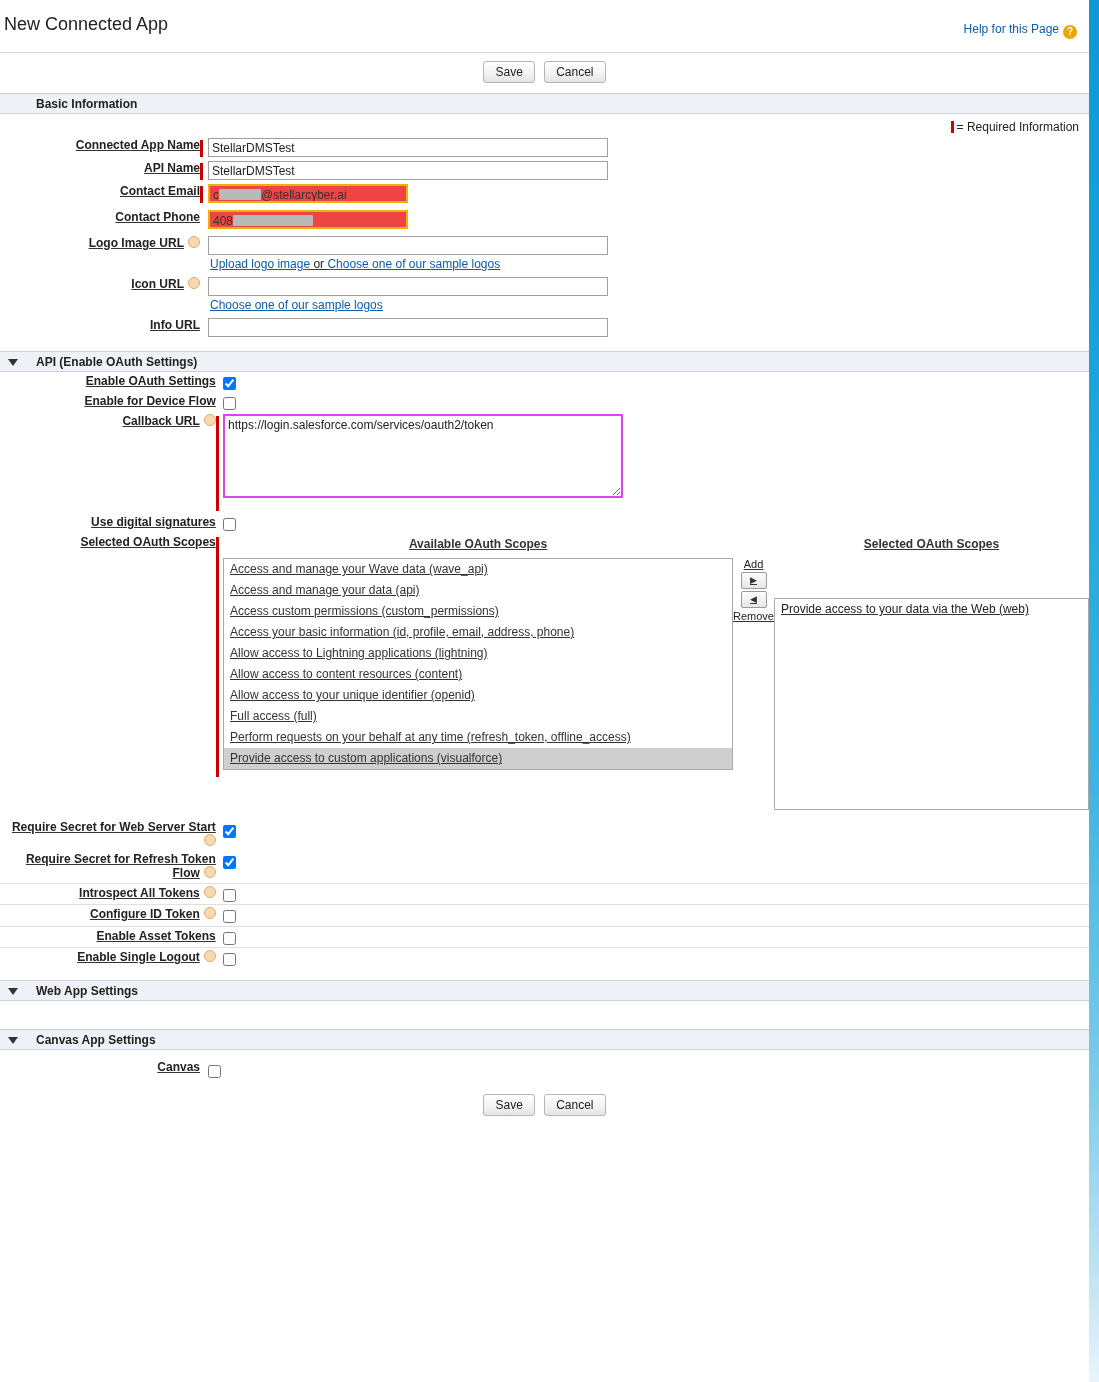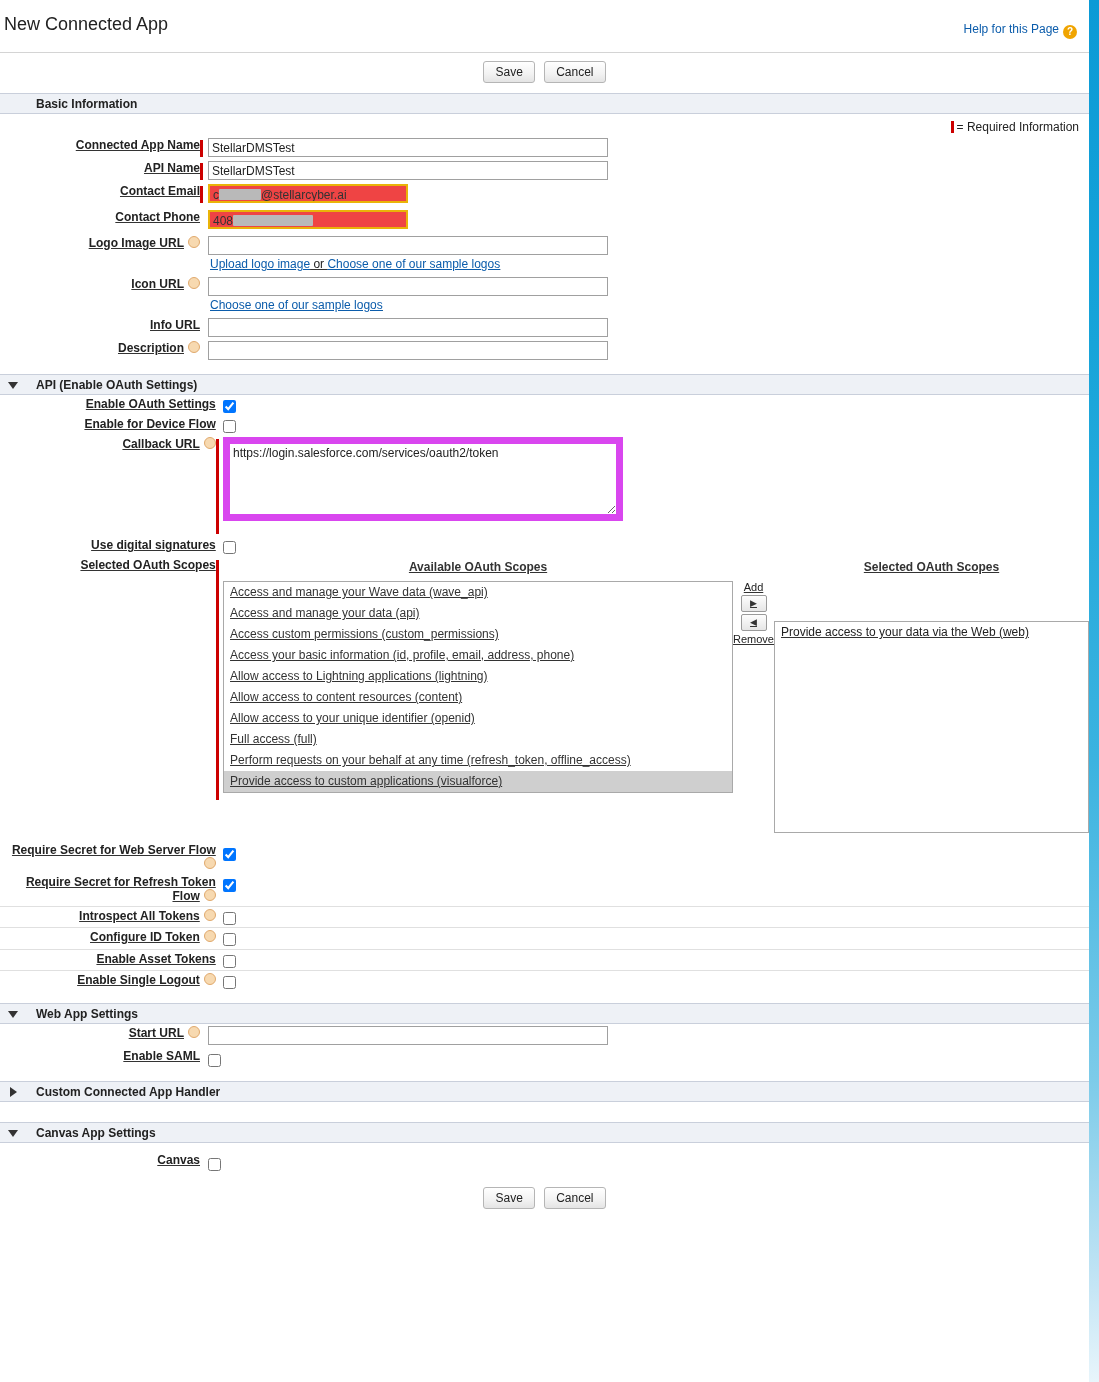--- a/index.html
+++ b/index.html
@@ -158,21 +158,21 @@
     height: 19px;
     padding: 1px 3px;
     border: 1px solid #a0a0a0;
     background: #fff;
     color: #222;
     width: 400px;
   }
   textarea.cb {
     font-family: "Liberation Sans", sans-serif;
     font-size: 12px;
-    border: 7px solid #d946ef;
+    border: 2px solid #d946ef;
     width: 400px;
     height: 84px;
     padding: 2px 3px;
     resize: both;
     color: #222;
   }
   .sublink {
     font-size: 12px;
     padding: 2px 0 2px 2px;
     color: #222;
@@ -346,29 +346,20 @@
         <td class="col-reqmark"></td>
         <td>
           <input class="txt" type="text" value="" style="">
           <div class="sublink">
             <a href="#">Choose one of our sample logos</a>
           </div>
         </td>
       </tr>
       <tr>
         <td class="lbl col-label">Info URL</td>
-        <td class="col-reqmark"></td>
-        <td>
-          <input class="txt" type="text" value="" style="">
-        </td>
-      </tr>
-      <tr>
-        <td class="lbl col-label">
-          <span>Description</span><span class="info-icon"></span>
-        </td>
         <td class="col-reqmark"></td>
         <td>
           <input class="txt" type="text" value="" style="">
         </td>
       </tr>
     </tbody>
       </table>
 
     <div class="spacer"></div>
 
@@ -453,21 +444,21 @@
                       </div>
               </td>
             </tr>
           </tbody>
               </table>
         </td>
       </tr>
 
       <tr>
         <td class="lbl col-label wrap" style="width:200px; padding-top:6px;">
-          <span>Require Secret for Web Server Flow</span><span class="info-icon"></span>
+          <span>Require Secret for Web Server Start</span><span class="info-icon"></span>
         </td>
         <td class="col-reqmark"></td>
         <td style="padding-top:8px;"><input type="checkbox" checked="" style=""></td>
       </tr>
       <tr>
         <td class="lbl col-label wrap" style="width:200px;">
           <span>Require Secret for Refresh Token Flow</span><span class="info-icon"></span>
         </td>
         <td class="col-reqmark"></td>
         <td style="padding-top:3px;"><input type="checkbox" checked="" style=""></td>
@@ -516,47 +507,23 @@
     <div class="spacer"></div>
 
     <div class="section-header">
       <span class="twisty">
         <svg width="10" height="10" viewBox="0 0 10 10" aria-hidden="true">
             <polygon points="0,2 10,2 5,9" fill="#333"></polygon>
           </svg>
       </span>
       <span>Web App Settings</span>
     </div>
-    <table class="form-table">
-      <tbody>
-          <tr>
-        <td class="lbl col-label">
-          <span>Start URL</span><span class="info-icon"></span>
-        </td>
-        <td class="col-reqmark"></td>
-        <td><input class="txt" type="text" value="" style=""></td>
-      </tr>
-      <tr>
-        <td class="lbl col-label">Enable SAML</td>
-        <td class="col-reqmark"></td>
-        <td style="padding-top:4px;"><input type="checkbox" style=""></td>
-      </tr>
-    </tbody>
-      </table>
 
     <div class="spacer"></div>
 
-    <div class="section-header">
-      <span class="twisty">
-        <svg width="10" height="10" viewBox="0 0 10 10" aria-hidden="true">
-            <polygon points="2,0 9,5 2,10" fill="#333"></polygon>
-          </svg>
-      </span>
-      <span>Custom Connected App Handler</span>
-    </div>
 
     <div class="spacer"></div>
 
 
     <div class="spacer"></div>
 
     <div class="section-header">
       <span class="twisty">
         <svg width="10" height="10" viewBox="0 0 10 10" aria-hidden="true">
             <polygon points="0,2 10,2 5,9" fill="#333"></polygon>

